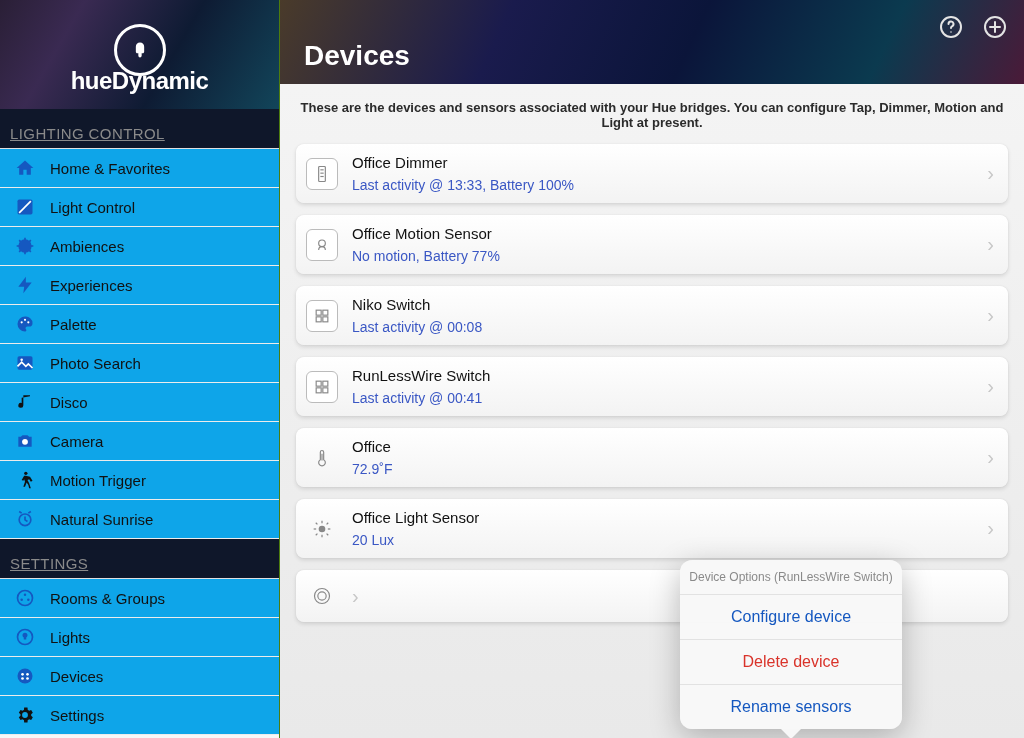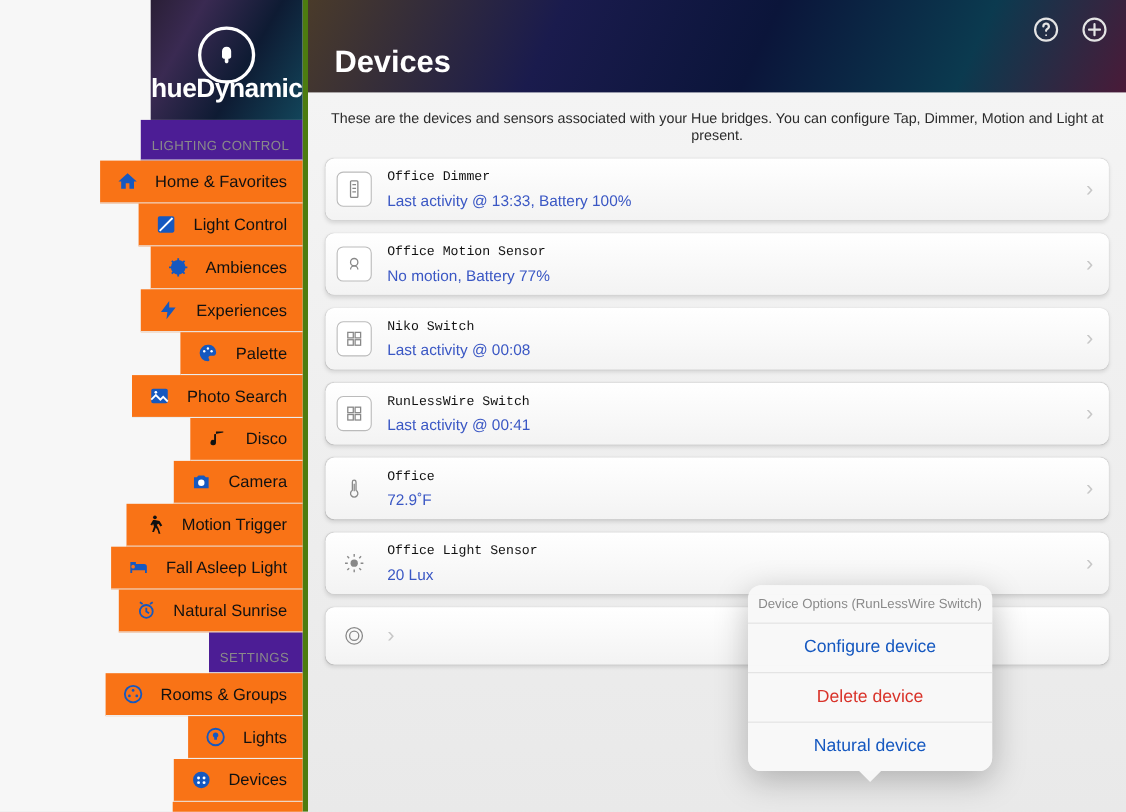--- a/index.html
+++ b/index.html
@@ -1,45 +1,46 @@
 <!DOCTYPE html>
 <html><head>
 <meta charset="utf-8">
 <style>
   * { box-sizing: border-box; margin: 0; padding: 0; }
   html, body { width: 1024px; height: 738px; overflow: hidden; font-family: -apple-system, "Helvetica Neue", Arial, sans-serif; }
   body { display: flex; background: #e8e8e8; }
 
   
   .sidebar {
-    width: 280px; height: 100%; background: #f7f7f7; border-right: 5px solid #4d7c0f;
-    display: flex; flex-direction: column; align-items: flex-end;
+    width: 280px; height: 100%; background: #f7f7f7; border-right: 1px solid #4d7c0f;
+    display: flex; flex-direction: column;
   }
   .brand-header {
     height: 109px; flex: 0 0 109px;
     background: linear-gradient(120deg, #2a1f36 0%, #3a2a52 25%, #0e1b33 60%, #12455a 100%);
     display: flex; align-items: flex-end; justify-content: center; padding-bottom: 14px;
     color: #fff; position: relative;
   }
   .brand-logo {
     width: 52px; height: 52px; border: 3px solid #fff; border-radius: 50%;
     position: absolute; top: 24px; left: 50%; transform: translateX(-50%);
     display: flex; align-items: center; justify-content: center;
   }
   .brand-logo svg { width: 20px; }
   .brand-name { font-size: 24px; font-weight: 700; letter-spacing: -0.5px; }
 
   .section-header {
-    padding: 16px 12px 6px 10px; font-size: 12px; letter-spacing: 0.4px;
-    color: #8a8a8a; text-transform: uppercase; background: #4c1d95;
+    padding: 16px 12px 6px 10px; font-size: 15px; letter-spacing: 0.4px;
+    color: #8a8a8a; text-transform: uppercase; background: #0f172a;
     border-bottom: 1px solid #e0e0e0;
+    text-decoration: underline;
   }
   .nav-item {
     display: flex; align-items: center; gap: 14px;
-    padding: 8px 14px; background: #f97316; border-bottom: 1px solid #ececec;
+    padding: 8px 14px; background: #0ea5e9; border-bottom: 1px solid #ececec;
     font-size: 15px; color: #111; cursor: pointer;
   }
   .nav-item .nav-icon { width: 22px; height: 22px; display:flex; align-items:center; justify-content:center; }
   .nav-item .nav-icon svg { width: 20px; height: 20px; fill: #1558c0; }
   .nav-item .nav-icon.dark svg { fill: #111; }
 
   
   .main {
     flex: 1; height: 100%; position: relative;
     display:flex; flex-direction:column;
@@ -56,45 +57,45 @@
     width: 26px; height: 26px; display:flex; align-items:center; justify-content:center; cursor:pointer;
     color:#e4e4e4;
   }
   .header-actions svg { width:24px; height:24px; stroke:#e4e4e4; fill:none; stroke-width:2; }
 
   .content {
     flex:1; overflow:auto; padding: 12px 16px 20px 16px;
     background: linear-gradient(#f4f4f4, #e9e9e9);
   }
   .intro {
-    text-align:center; font-size:13px; color:#2b2b2b; padding: 4px 0 14px 0; font-weight:400;
+    text-align:center; font-size:13px; color:#2b2b2b; padding: 4px 0 14px 0; font-weight:700;
   }
 
   .device-card {
     background: linear-gradient(#ffffff, #f3f3f3);
     border-radius: 8px; margin-bottom: 12px;
     box-shadow: 0 2px 4px rgba(0,0,0,0.12), 0 0 1px rgba(0,0,0,0.15);
     display:flex; align-items:center; padding: 10px 14px 10px 10px; gap: 14px;
     cursor:pointer;
   }
   .device-icon {
     width: 32px; height: 32px; border:1px solid #bbb; border-radius:6px;
     display:flex; align-items:center; justify-content:center; color:#888; background:#fff;
   }
   .device-icon.noborder { border:none; background:transparent; }
   .device-icon svg { width:20px; height:20px; stroke:#888; fill:none; stroke-width:1.4; }
   .device-icon.filled svg { fill:#888; stroke:none; }
   .device-text { flex:1; display:flex; flex-direction:column; }
-  .device-name { font-size:12px; color:#111;font-family:Liberation Mono, monospace; }
+  .device-name { font-size:15px; color:#111; }
   .device-sub { font-size:14px; color:#3a57c4; margin-top:6px; }
   .chevron { color:#c7c7c7; font-size:20px; }
 
   
   .popover {
-    position: absolute; width: 222px; left: 400px; top: 532px;
+    position: absolute; width: 222px; left: 400px; top: 560px;
     background: rgba(248,248,248,0.98); border-radius: 12px;
     box-shadow: 0 8px 30px rgba(0,0,0,0.25);
     overflow: visible;
   }
   .popover .po-title {
     text-align:center; font-size:12px; color:#8a8a8a; padding: 10px 8px;
     border-bottom: 1px solid #e2e2e2;
   }
   .popover .po-item {
     text-align:center; font-size:16px; padding: 13px 8px; cursor:pointer;
@@ -197,28 +198,20 @@
     <span>Camera</span>
   </div>
   <div class="nav-item">
     <span class="nav-icon dark">
         <svg viewBox="0 0 24 24">
           <circle cx="13" cy="4" r="2"></circle>
           <path d="M11 7l-3 5 2 1 1-2 1 3-2 6h2l2-5 2 3 1 4h2l-2-6-2-4 2-1 2 3 2-1-3-5-5-1z"></path>
         </svg>
       </span>
     <span>Motion Trigger</span>
-  </div>
-  <div class="nav-item">
-    <span class="nav-icon">
-        <svg viewBox="0 0 24 24">
-          <path d="M3 6v12h2v-3h14v3h2V11a3 3 0 0 0-3-3H9V6H3zm3 3a2 2 0 1 1 0 4 2 2 0 0 1 0-4z"></path>
-        </svg>
-      </span>
-    <span>Fall Asleep Light</span>
   </div>
   <div class="nav-item">
     <span class="nav-icon">
         <svg viewBox="0 0 24 24">
           <circle cx="12" cy="13" r="7" fill="none" stroke="#1558c0" stroke-width="2"></circle>
           <path d="M12 9v4l3 2" stroke="#1558c0" stroke-width="2" fill="none"></path>
           <path d="M5 3l3 2M19 3l-3 2" stroke="#1558c0" stroke-width="2"></path>
         </svg>
       </span>
     <span>Natural Sunrise</span>
@@ -399,15 +392,15 @@
           </svg>
       </div>
       <div class="chevron">›</div>
     </div>
   </div>
 
   <div class="popover">
     <div class="po-title">Device Options (RunLessWire Switch)</div>
     <div class="po-item">Configure device</div>
     <div class="po-item destructive">Delete device</div>
-    <div class="po-item">Natural device</div>
+    <div class="po-item">Rename sensors</div>
   </div>
 </main>
 
 </body></html>

